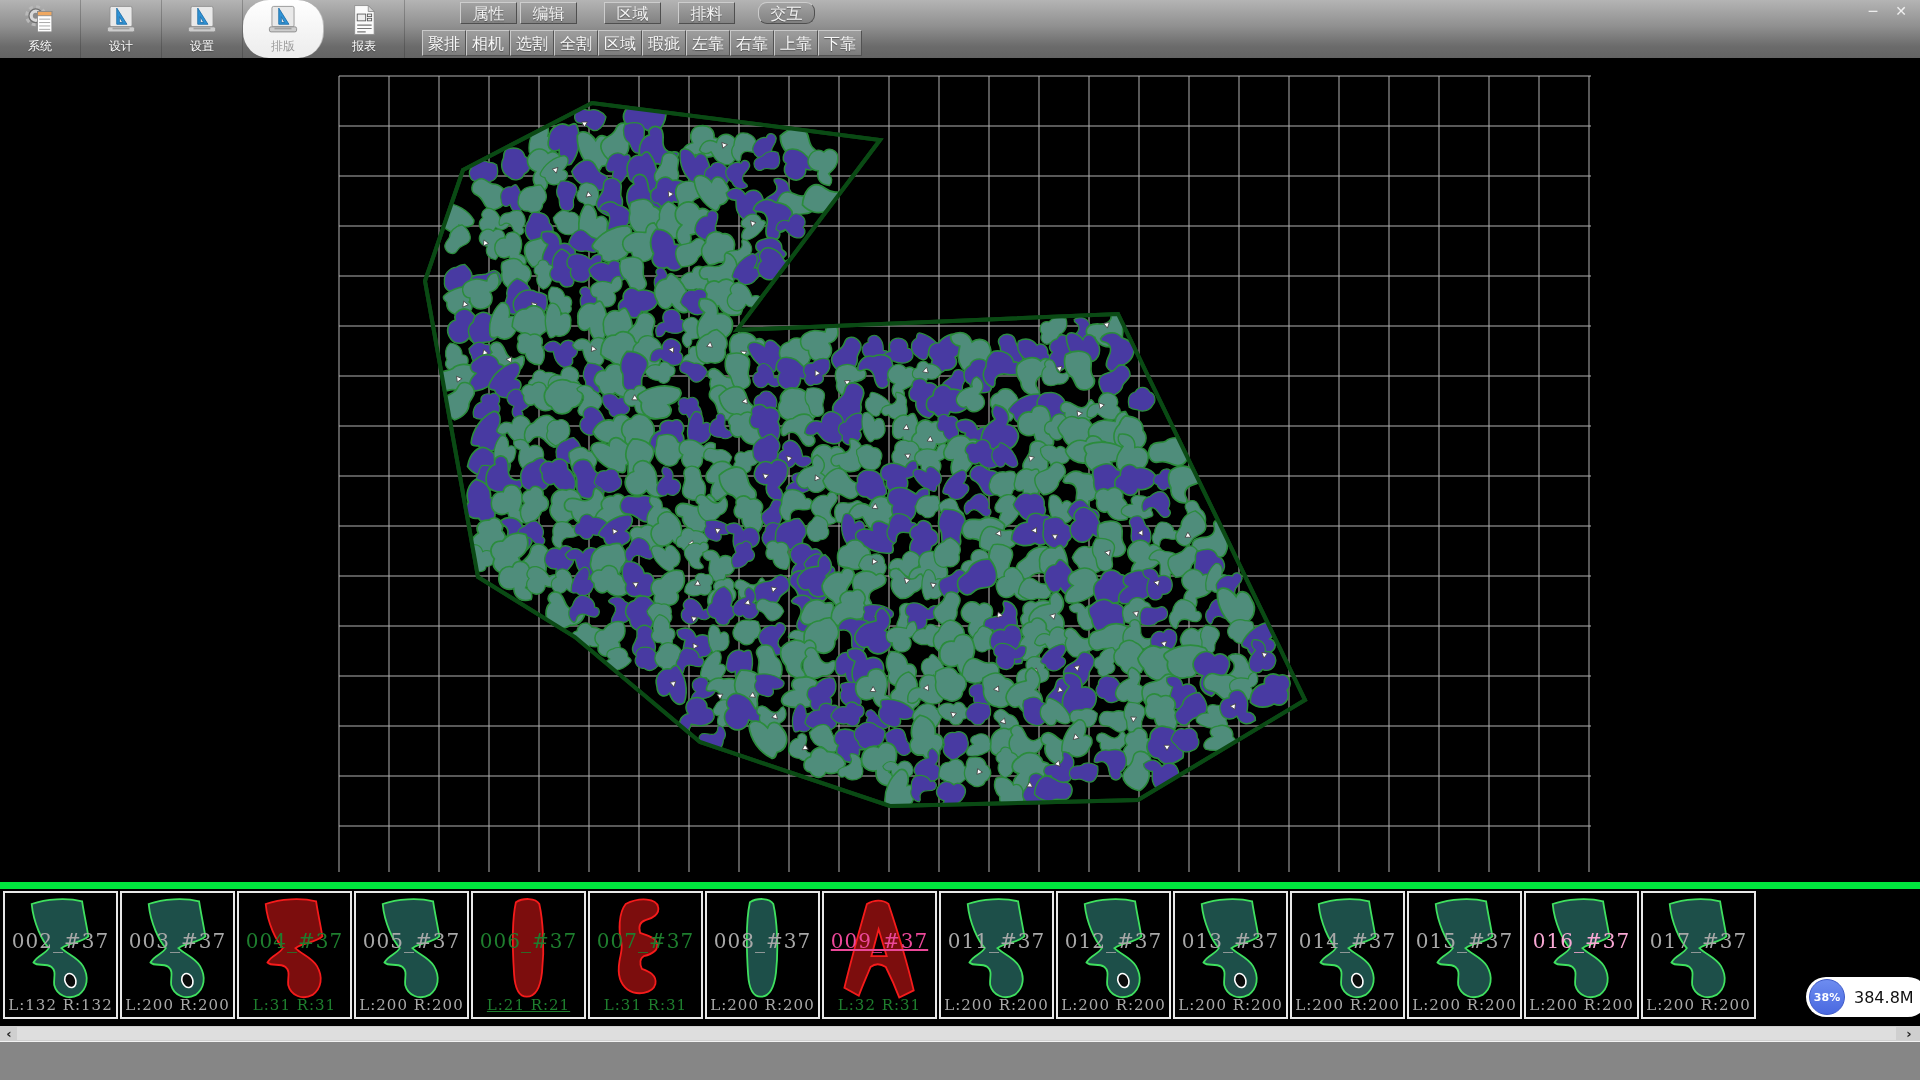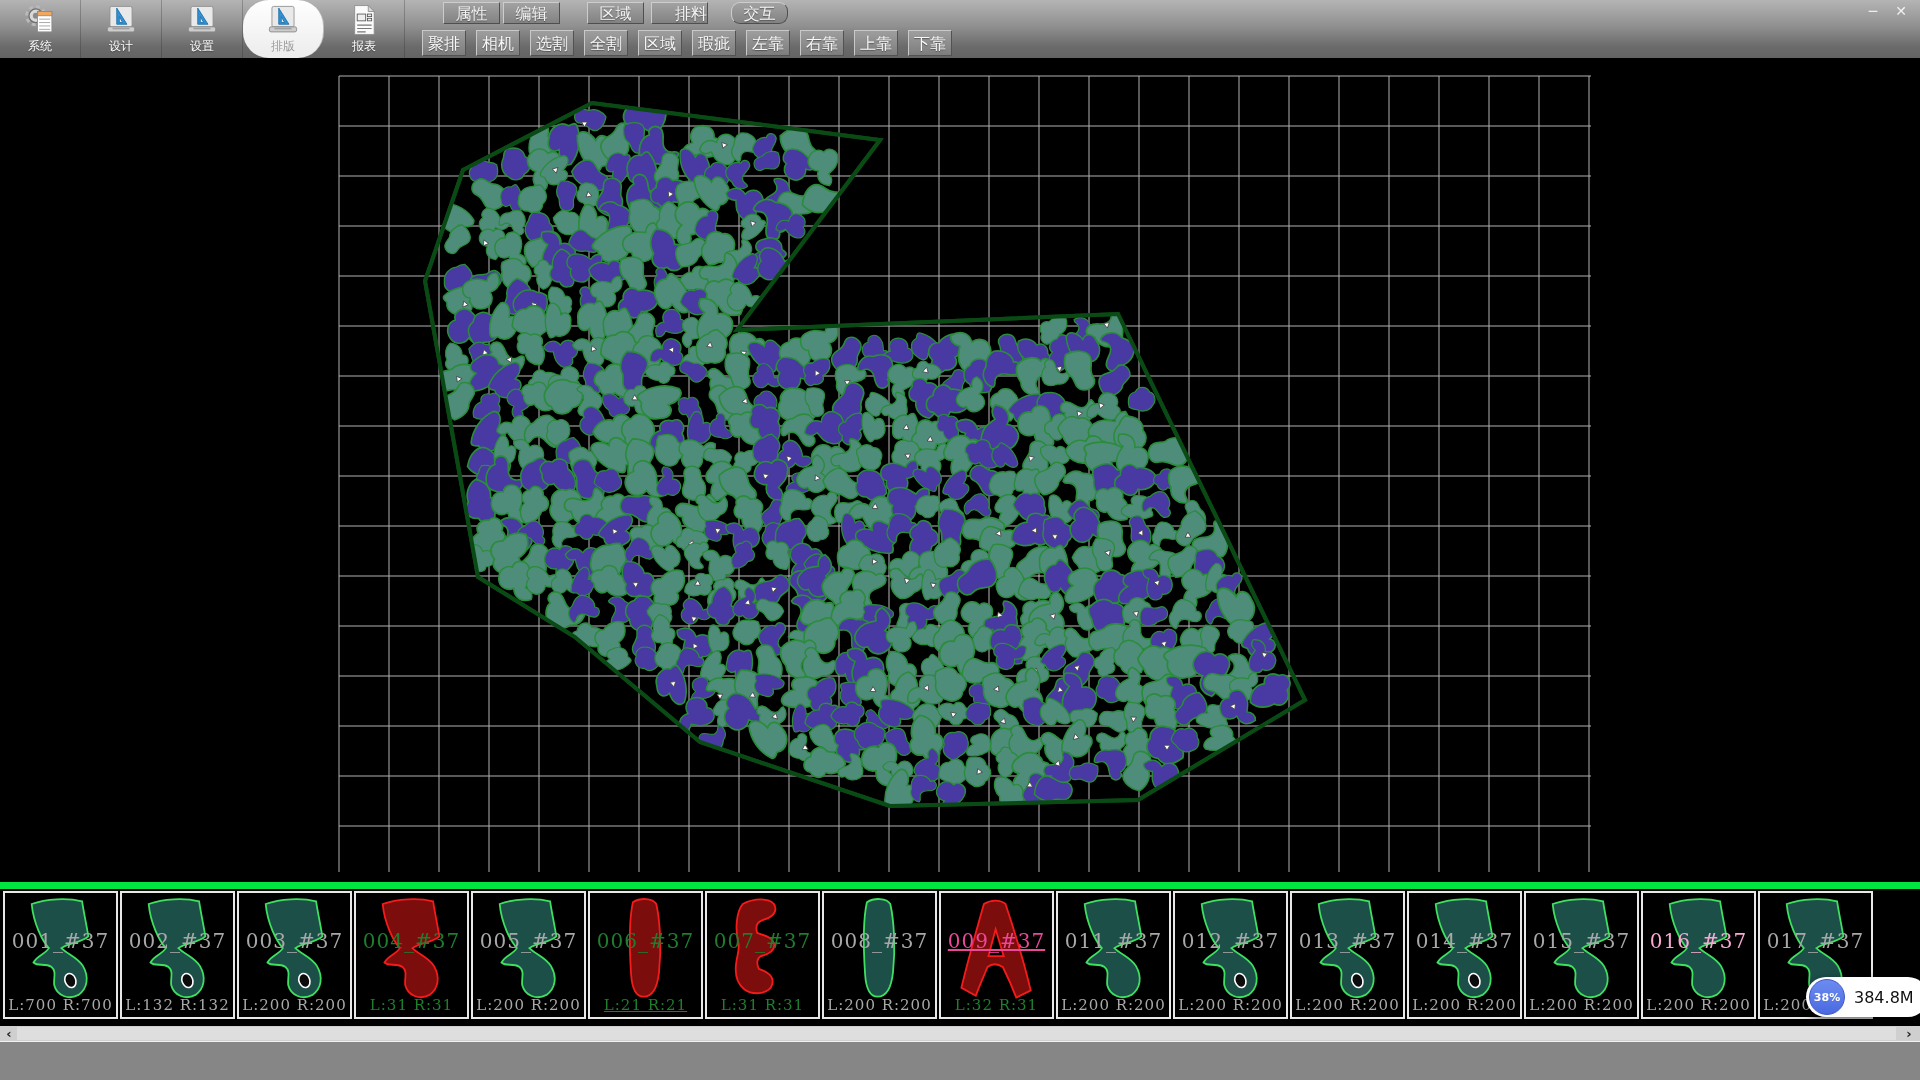--- a/index.html
+++ b/index.html
@@ -11,26 +11,26 @@
   .toolbar{position:absolute;top:0;left:0;width:1920px;height:58px;
      background:linear-gradient(#b4b4b4,#909090 45%,#6b6b6b 80%,#636363);}
   .apps{position:absolute;left:0;top:0;height:58px;display:flex;}
   .app-btn{width:80px;height:58px;display:flex;flex-direction:column;align-items:center;
      border-right:1px solid rgba(40,40,40,.28);cursor:default;}
   .app-btn.selected{background:linear-gradient(#ffffff,#ececec);border-radius:26px;}
   .app-ico{width:34px;height:34px;margin-top:3px;}
   .app-label{font-size:12px;line-height:19px;color:#fff;text-shadow:0 1px 1px rgba(0,0,0,.35);}
   .app-btn.selected .app-label{color:#9a9a9a;text-shadow:none;}
 
-  .tabs{position:absolute;left:443px;top:2px;height:24px;display:flex;}
+  .tabs{position:absolute;left:460px;top:2px;height:24px;display:flex;}
   .tab-btn{height:22px;width:57px;text-align:center;font-size:16px;line-height:22px;color:#f4f4f4;
      background:linear-gradient(#a2a2a2,#828282);
      border:1px solid;border-color:#cdcdcd #4f4f4f #4f4f4f #cdcdcd;
      text-shadow:0 1px 1px rgba(0,0,0,.4);box-sizing:border-box;}
-  .actions{position:absolute;left:422px;top:30px;display:flex;gap:10px;}
+  .actions{position:absolute;left:422px;top:30px;display:flex;gap:0;}
   .action-btn{width:44px;height:26px;text-align:center;font-size:16px;line-height:26px;color:#f8f8f8;
      background:linear-gradient(#9e9e9e,#7d7d7d);
      border:1px solid;border-color:#c9c9c9 #525252 #525252 #c9c9c9;
      text-shadow:0 1px 1px rgba(0,0,0,.4);box-sizing:border-box;}
   .win-controls{position:absolute;top:3px;right:10px;display:flex;gap:10px;}
   .win-btn{color:#f0f0f0;font-size:14px;width:18px;text-align:center;line-height:16px;}
 
   
   .client{position:absolute;top:58px;left:0;width:1920px;height:824px;background:#000;}
   #cnv{position:absolute;left:337px;top:4px;}
@@ -125,21 +125,21 @@
           <svg class="app-ico" viewBox="0 0 40 40">
             <use href="#sym-report"></use>
           </svg>
           <div class="app-label">报表</div>
         </div>
       </div>
     <div class="tabs" id="tabs">
         <div class="tab-btn" style="margin-left: 0px;">属性</div>
         <div class="tab-btn" style="margin-left: 3px;">编辑</div>
         <div class="tab-btn" style="margin-left: 27px;">区域</div>
-        <div class="tab-btn" style="margin-left: 7px; text-align: right;">排料</div>
+        <div class="tab-btn" style="margin-left: 17px;">排料</div>
         <div class="tab-btn" style="margin-left: 23px; border-radius: 9px;">交互</div>
       </div>
     <div class="actions" id="actions">
         <div class="action-btn">聚排</div>
         <div class="action-btn">相机</div>
         <div class="action-btn">选割</div>
         <div class="action-btn">全割</div>
         <div class="action-btn">区域</div>
         <div class="action-btn">瑕疵</div>
         <div class="action-btn">左靠</div>
@@ -883,28 +883,20 @@
       </svg>
   </div>
 
   <div class="sep-green"></div>
   <div class="strip" id="parts">
       <div class="cell">
         <svg viewBox="0 0 100 120" preserveAspectRatio="xMidYMid meet">
           <path d="M18,10 C34,4 58,3 74,7 C76,20 79,34 81,46 C72,54 60,52 51,59 C58,66 69,69 75,79 C82,91 80,104 70,111 C59,117 46,112 43,100 C42,92 46,85 40,80 C33,75 25,80 20,75 C24,67 33,66 37,59 C30,51 20,32 18,10 Z" fill="#1d4f49" stroke="#3fe05f" stroke-width="2" fill-rule="evenodd"></path>
           <ellipse cx="61" cy="95" rx="6" ry="8" transform="rotate(-20 61 95)" fill="#0c0c0c" stroke="#ffffff" stroke-width="1.8"></ellipse>
         </svg>
-        <div class="pid" style="color: rgb(168, 168, 168);">001_#37</div>
-        <div class="plr" style="color: rgb(168, 168, 168);">L:700 R:700</div>
-      </div>
-      <div class="cell">
-        <svg viewBox="0 0 100 120" preserveAspectRatio="xMidYMid meet">
-          <path d="M18,10 C34,4 58,3 74,7 C76,20 79,34 81,46 C72,54 60,52 51,59 C58,66 69,69 75,79 C82,91 80,104 70,111 C59,117 46,112 43,100 C42,92 46,85 40,80 C33,75 25,80 20,75 C24,67 33,66 37,59 C30,51 20,32 18,10 Z" fill="#1d4f49" stroke="#3fe05f" stroke-width="2" fill-rule="evenodd"></path>
-          <ellipse cx="61" cy="95" rx="6" ry="8" transform="rotate(-20 61 95)" fill="#0c0c0c" stroke="#ffffff" stroke-width="1.8"></ellipse>
-        </svg>
         <div class="pid" style="color: rgb(168, 168, 168);">002_#37</div>
         <div class="plr" style="color: rgb(168, 168, 168);">L:132 R:132</div>
       </div>
       <div class="cell">
         <svg viewBox="0 0 100 120" preserveAspectRatio="xMidYMid meet">
           <path d="M18,10 C34,4 58,3 74,7 C76,20 79,34 81,46 C72,54 60,52 51,59 C58,66 69,69 75,79 C82,91 80,104 70,111 C59,117 46,112 43,100 C42,92 46,85 40,80 C33,75 25,80 20,75 C24,67 33,66 37,59 C30,51 20,32 18,10 Z" fill="#1d4f49" stroke="#3fe05f" stroke-width="2" fill-rule="evenodd"></path>
           <ellipse cx="61" cy="95" rx="6" ry="8" transform="rotate(-20 61 95)" fill="#0c0c0c" stroke="#ffffff" stroke-width="1.8"></ellipse>
         </svg>
         <div class="pid" style="color: rgb(168, 168, 168);">003_#37</div>
         <div class="plr" style="color: rgb(168, 168, 168);">L:200 R:200</div>

